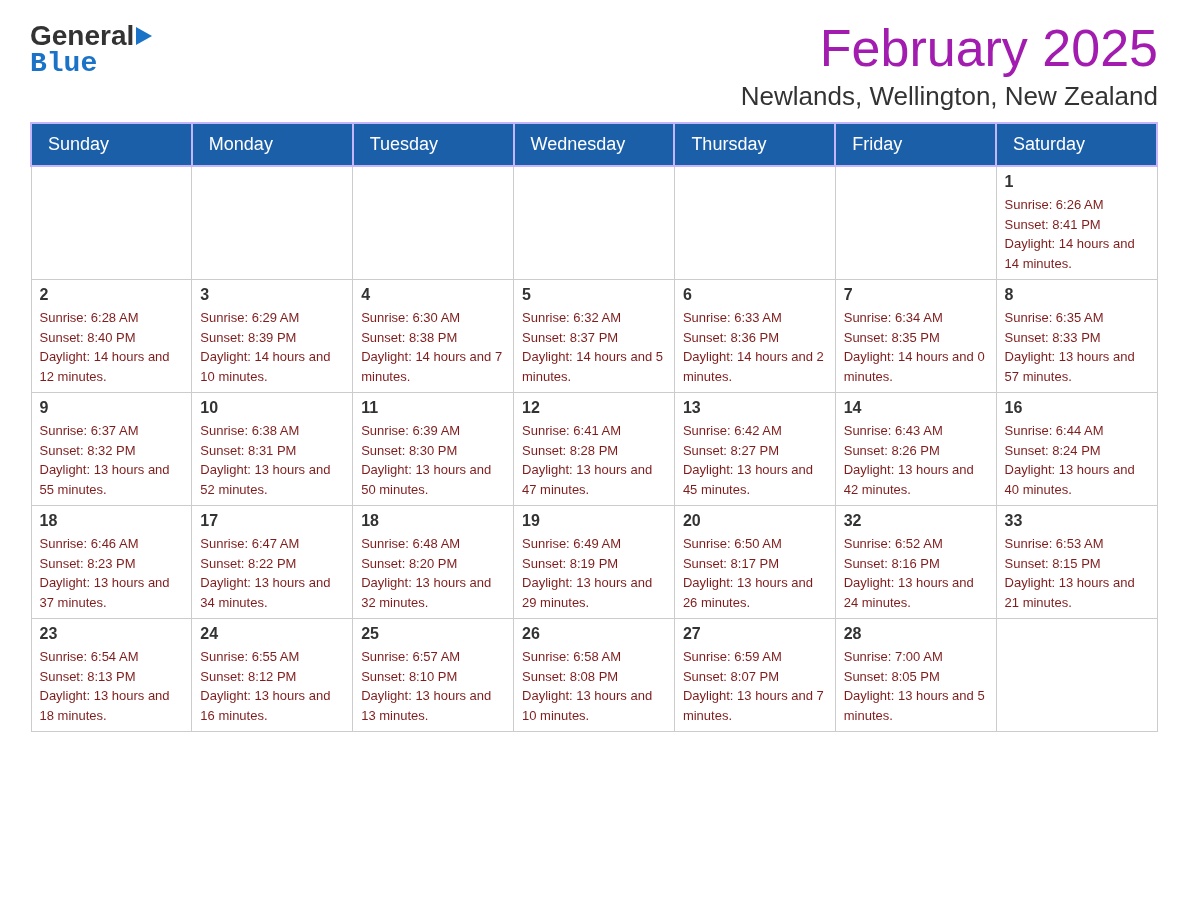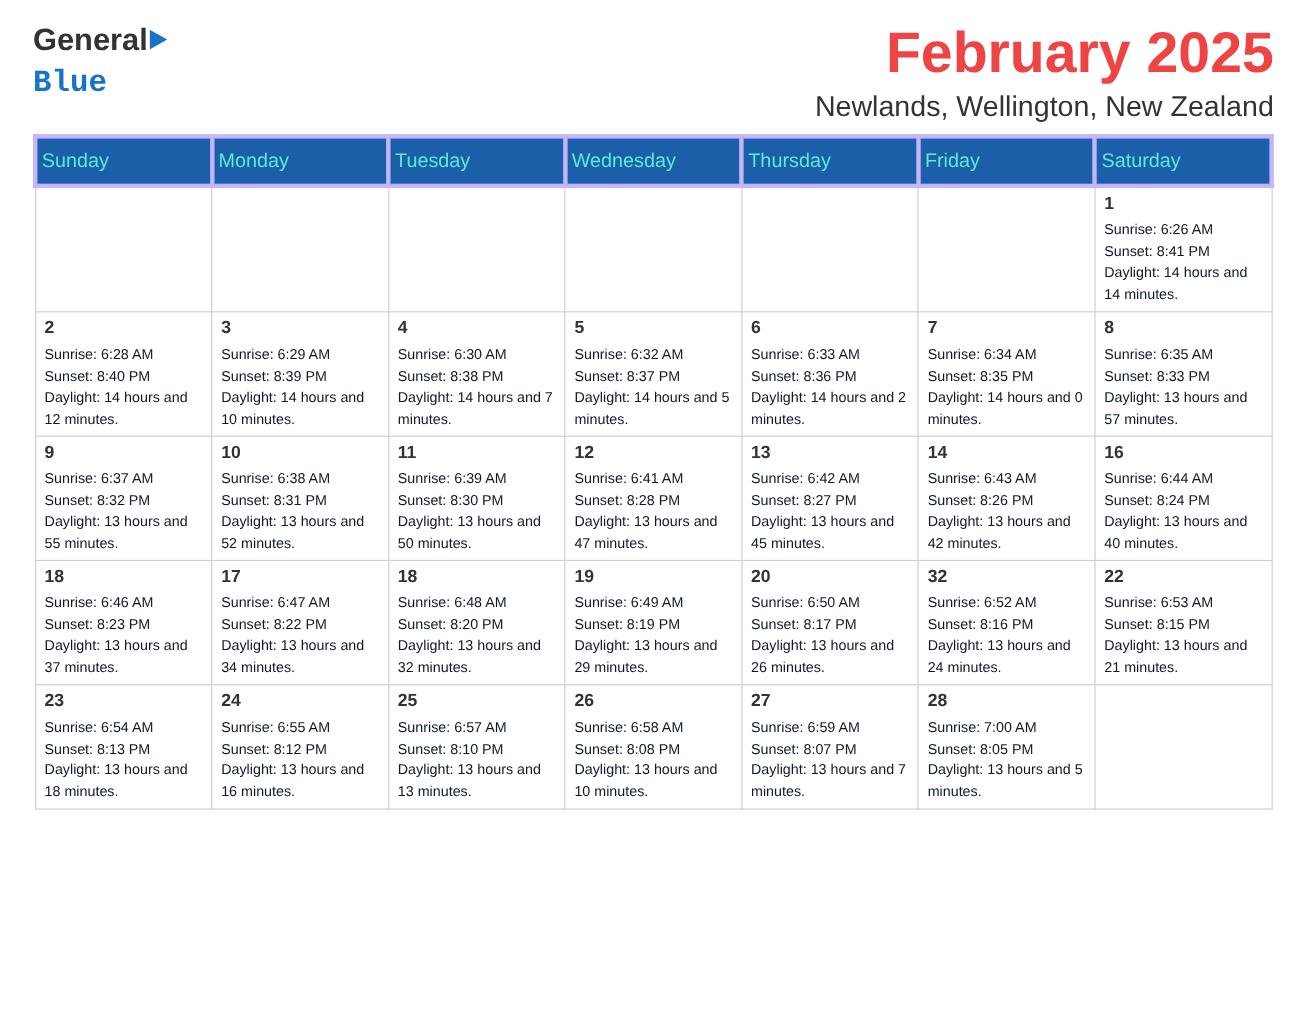--- a/index.html
+++ b/index.html
@@ -14,83 +14,82 @@
     .header {
       display: flex;
       justify-content: space-between;
       align-items: flex-start;
       margin-bottom: 10px;
     }
     .logo {
       display: flex;
       flex-direction: column;
       align-items: flex-start;
-      gap: 13px;
     }
     .logo-line1 {
       display: flex;
       align-items: center;
       font-size: 28px;
       font-weight: bold;
       color: #333;
     }
     .logo-line2 {
       font-size: 28px;
       font-weight: bold;
       color: #1a73c7;
       margin-top: -4px;
       font-family: Liberation Mono, monospace;
     }
     .title-area {
       text-align: right;
     }
     .calendar-title {
       font-size: 52px;
-      font-weight: bold;
-      color: #ef4444;
+      font-weight: normal;
+      color: #a21caf;
       line-height: 1.1;
     }
     .subtitle {
       font-size: 26px;
       color: #333;
       margin-top: 4px;
     }
     .calendar {
       width: 100%;
       border-collapse: collapse;
       margin-top: 10px;
     }
     .calendar th {
       background-color: #1a5fa8;
-      color: #5eead4;
-      padding: 10px 4px;
+      color: #ffffff;
+      padding: 10px 16px;
       text-align: left;
       font-size: 18px;
       font-weight: normal;
-      border: 4px solid #c4b5fd;
+      border: 2px solid #c4b5fd;
     }
     .calendar td {
       border: 1px solid #ccc;
       vertical-align: top;
       padding: 6px 8px;
       width: 14.28%;
       min-height: 100px;
       font-size: 13px;
       color: #333;
     }
     .day-number {
       font-size: 16px;
       font-weight: bold;
       margin-bottom: 4px;
       display: block;
     }
     .day-info {
       font-size: 13px;
       line-height: 1.5;
-      color: #0f172a;
+      color: #7f1d1d;
     }
     .calendar tr td {
       height: 110px;
     }
     .calendar tr:first-child td {
       height: 100px;
     }
     .empty-cell {
       background: #fff;
     }
@@ -220,21 +219,21 @@
         </td>
         <td>
           <span class="day-number">20</span>
           <div class="day-info">Sunrise: 6:50 AM<br>Sunset: 8:17 PM<br>Daylight: 13 hours and 26 minutes.</div>
         </td>
         <td>
           <span class="day-number">32</span>
           <div class="day-info">Sunrise: 6:52 AM<br>Sunset: 8:16 PM<br>Daylight: 13 hours and 24 minutes.</div>
         </td>
         <td>
-          <span class="day-number">22</span>
+          <span class="day-number">33</span>
           <div class="day-info">Sunrise: 6:53 AM<br>Sunset: 8:15 PM<br>Daylight: 13 hours and 21 minutes.</div>
         </td>
       </tr>
       <tr>
         <td>
           <span class="day-number">23</span>
           <div class="day-info">Sunrise: 6:54 AM<br>Sunset: 8:13 PM<br>Daylight: 13 hours and 18 minutes.</div>
         </td>
         <td>
           <span class="day-number">24</span>

